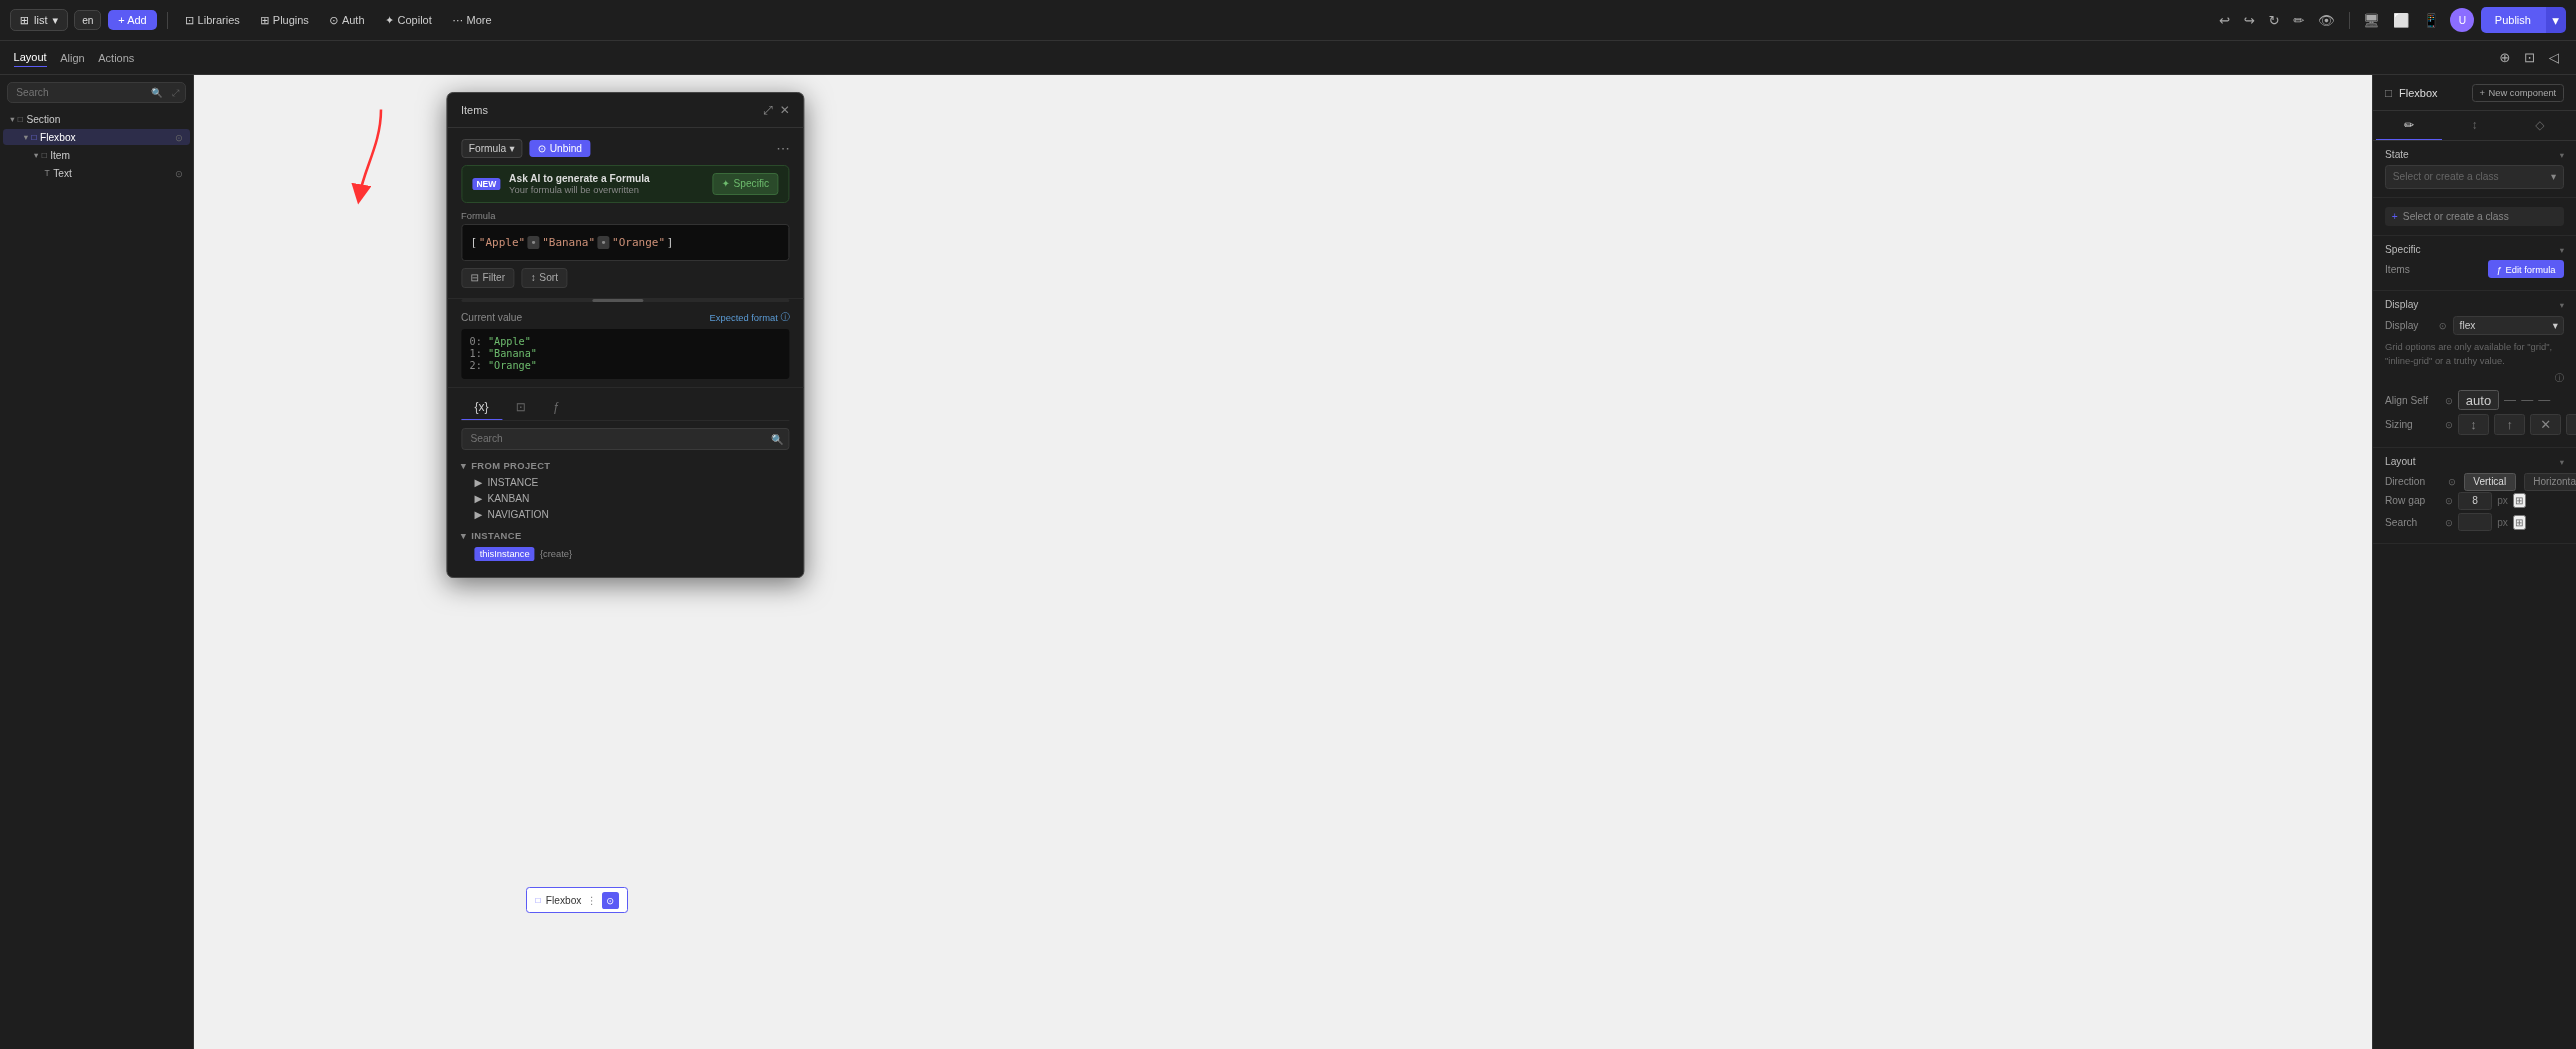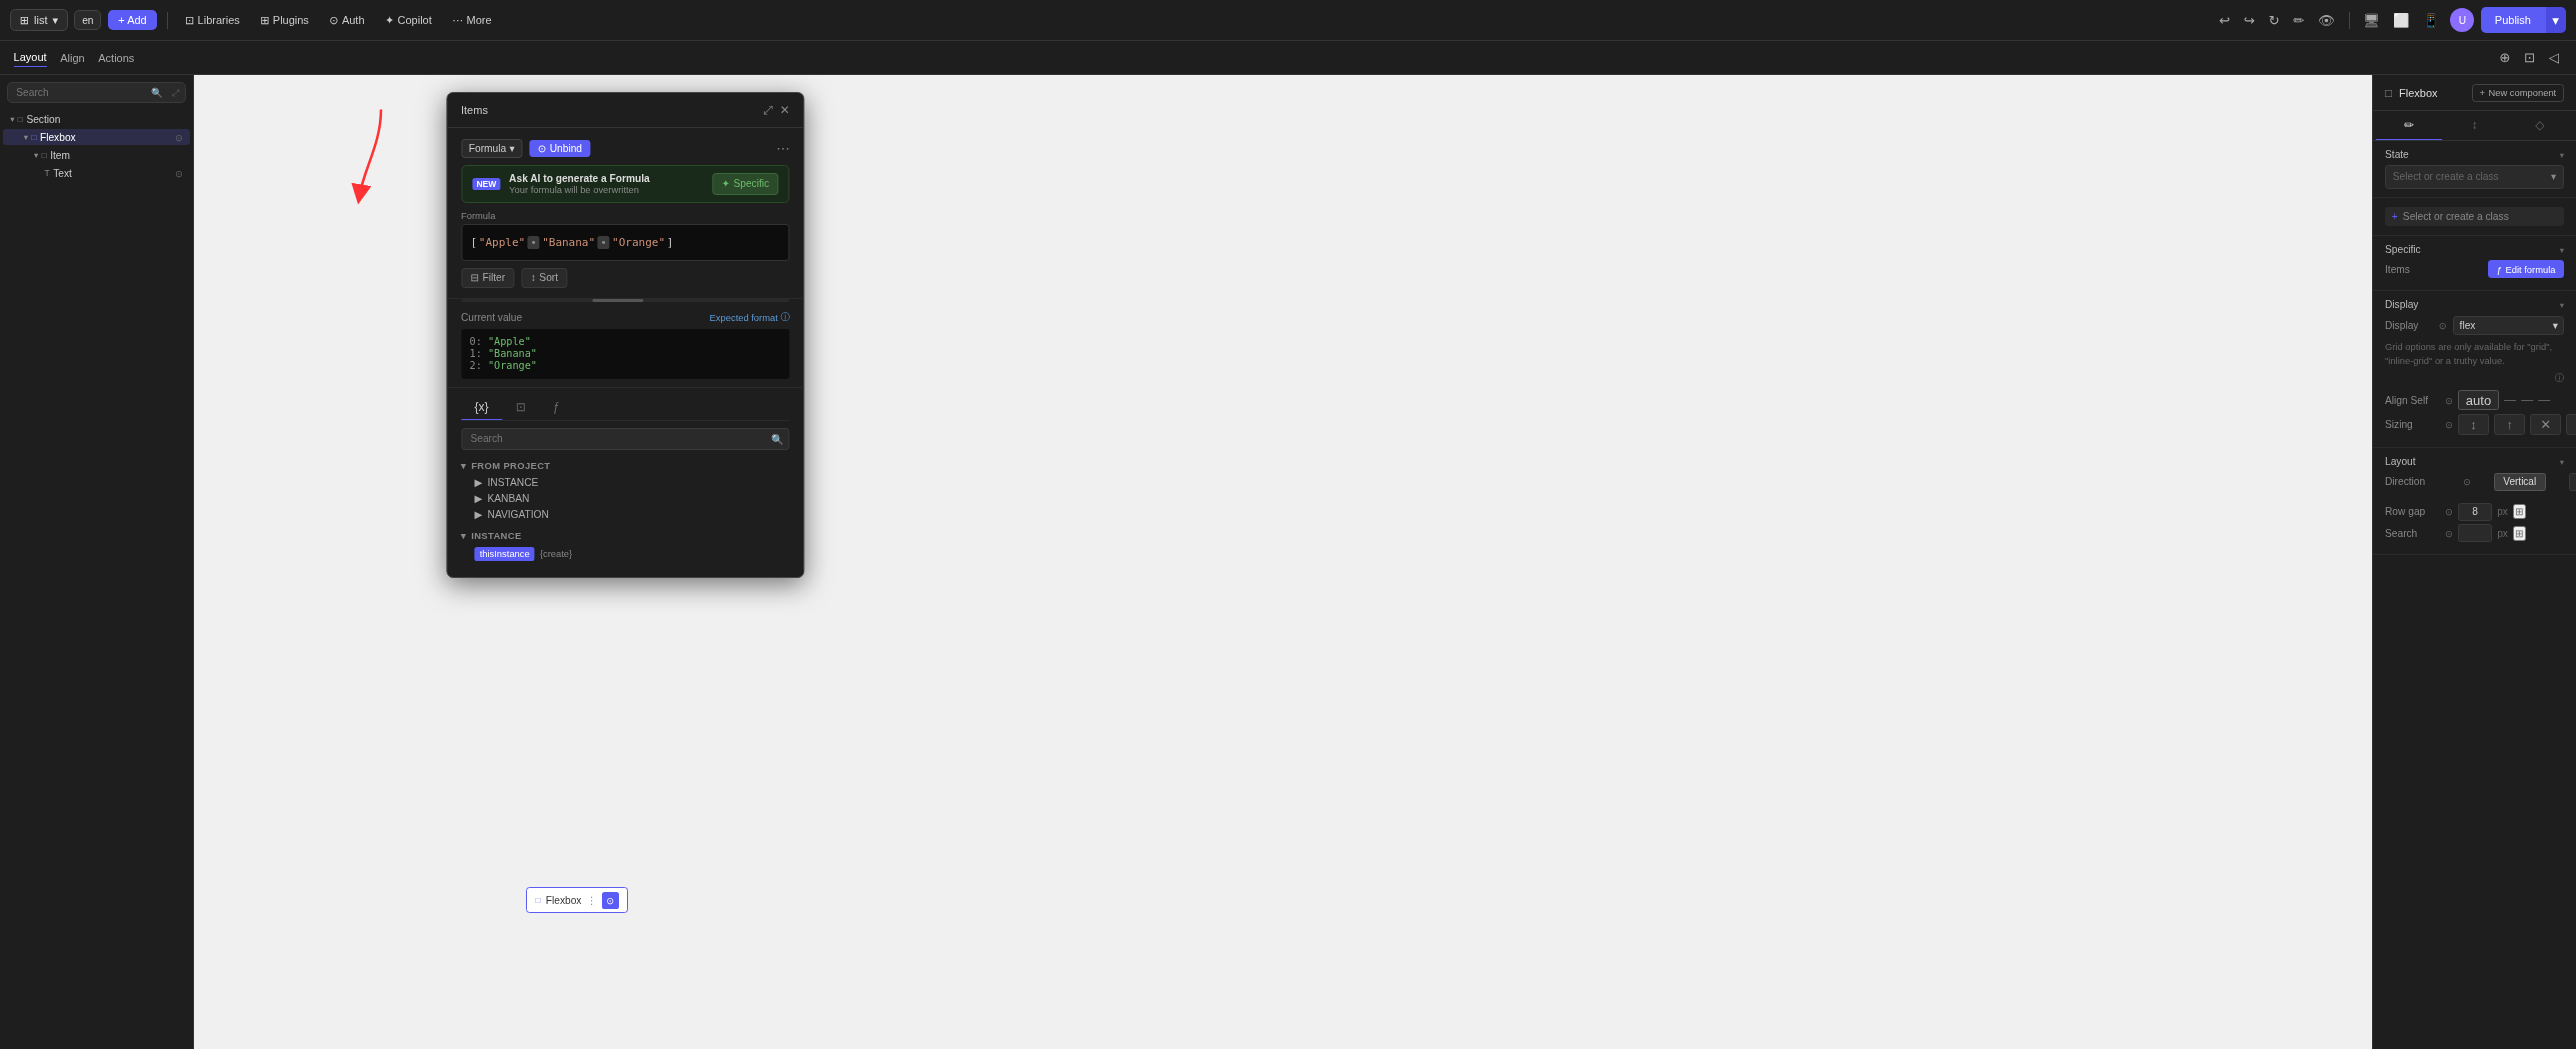--- a/index.html
+++ b/index.html
@@ -446,21 +446,21 @@
     .align-row { display: flex; align-items: center; gap: 5.1px; margin-bottom: 3.4px; }
     .align-label { font-size: 10.2px; color: #888; min-width: 55px; }
     .align-icon-sm { background: none; border: none; color: #666; font-size: 9.4px; cursor: pointer; }
     .align-option {
       background: #2a2a2a; border: 0.9px solid #3a3a3a; border-radius: 2.6px;
       color: #888; padding: 1.7px 6.8px; font-size: 13px; cursor: pointer; min-width: 31px; text-align: center;
     }
     .align-option.active { color: #ccc; border-color: #555; }
     .align-dash { color: #666; font-size: 12px; }
 
-    .direction-row { display: flex; align-items: center; gap: 23px; margin-bottom: 12px; }
+    .direction-row { display: flex; align-items: center; gap: 8px; margin-bottom: 1px; }
     .dir-btn {
       background: #2a2a2a; border: 0.9px solid #3a3a3a; border-radius: 2.6px;
       color: #888; padding: 2.6px 8.5px; font-size: 10px; cursor: pointer;
     }
     .dir-btn.active { background: #3a3a3a; color: #ddd; border-color: #555; }
 
     .gap-row { display: flex; align-items: center; gap: 5.1px; margin-bottom: 3.4px; }
     .gap-label { font-size: 10.2px; color: #888; min-width: 55px; }
     .gap-input {
       background: #2a2a2a; border: 0.9px solid #3a3a3a; border-radius: 2.6px;

